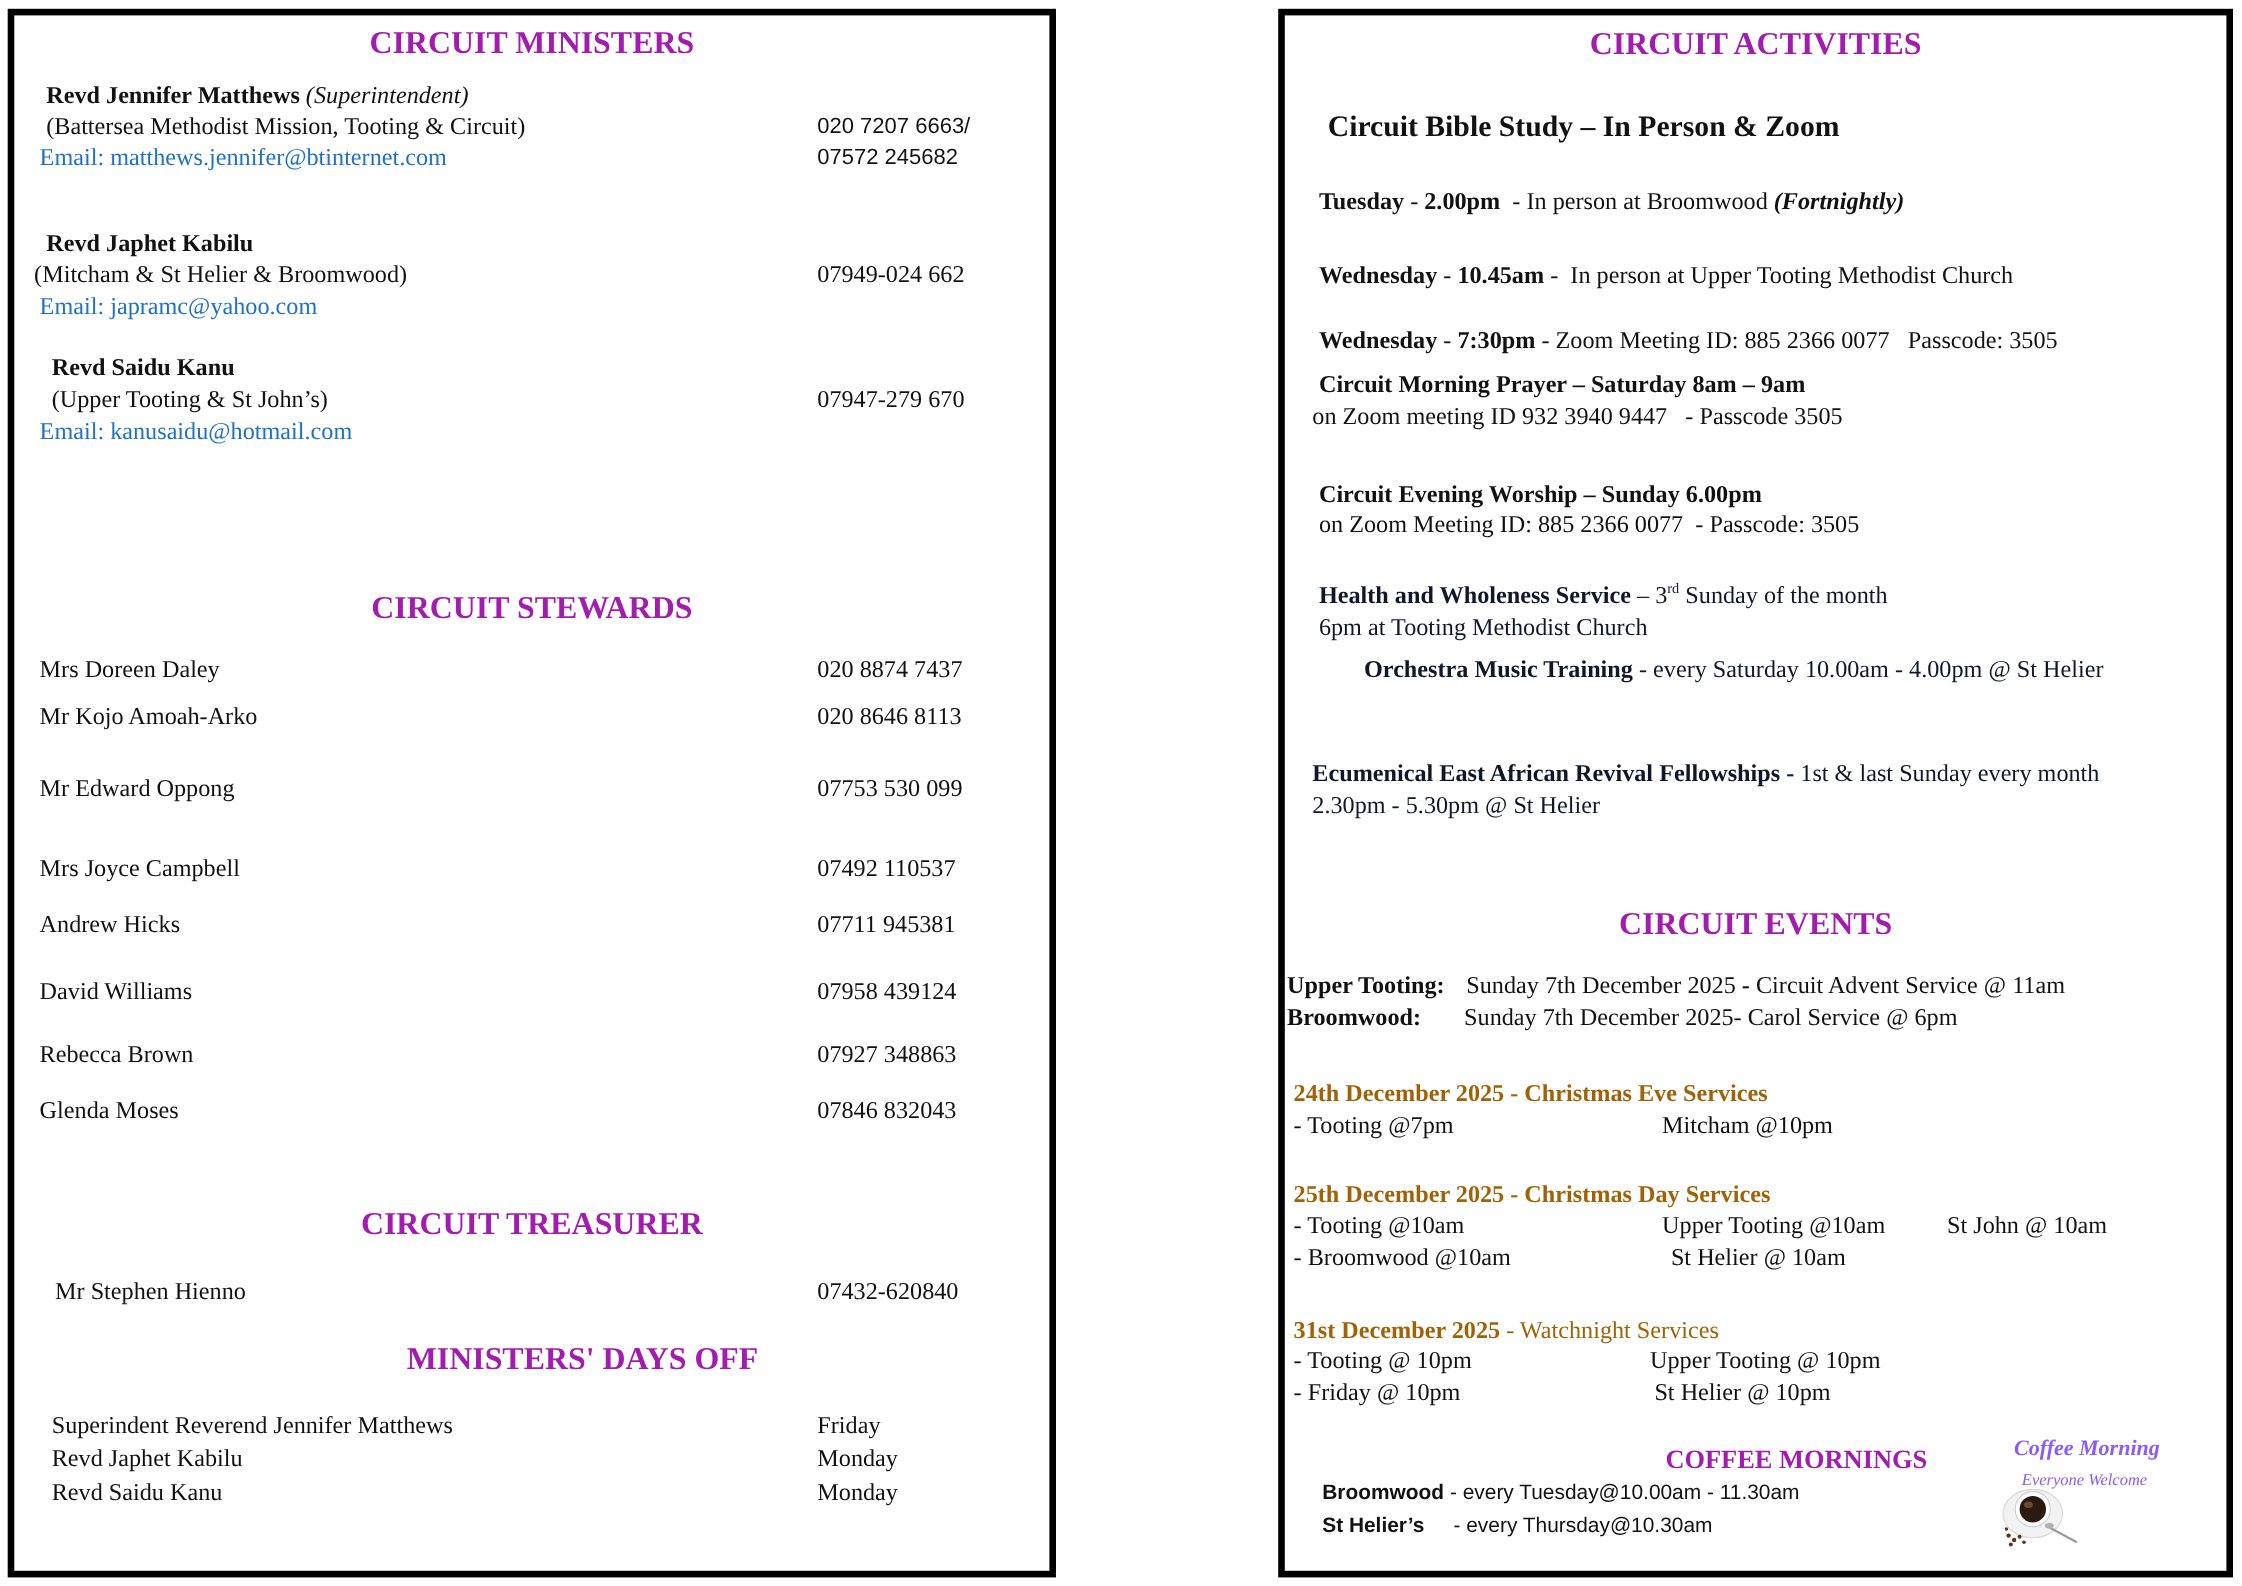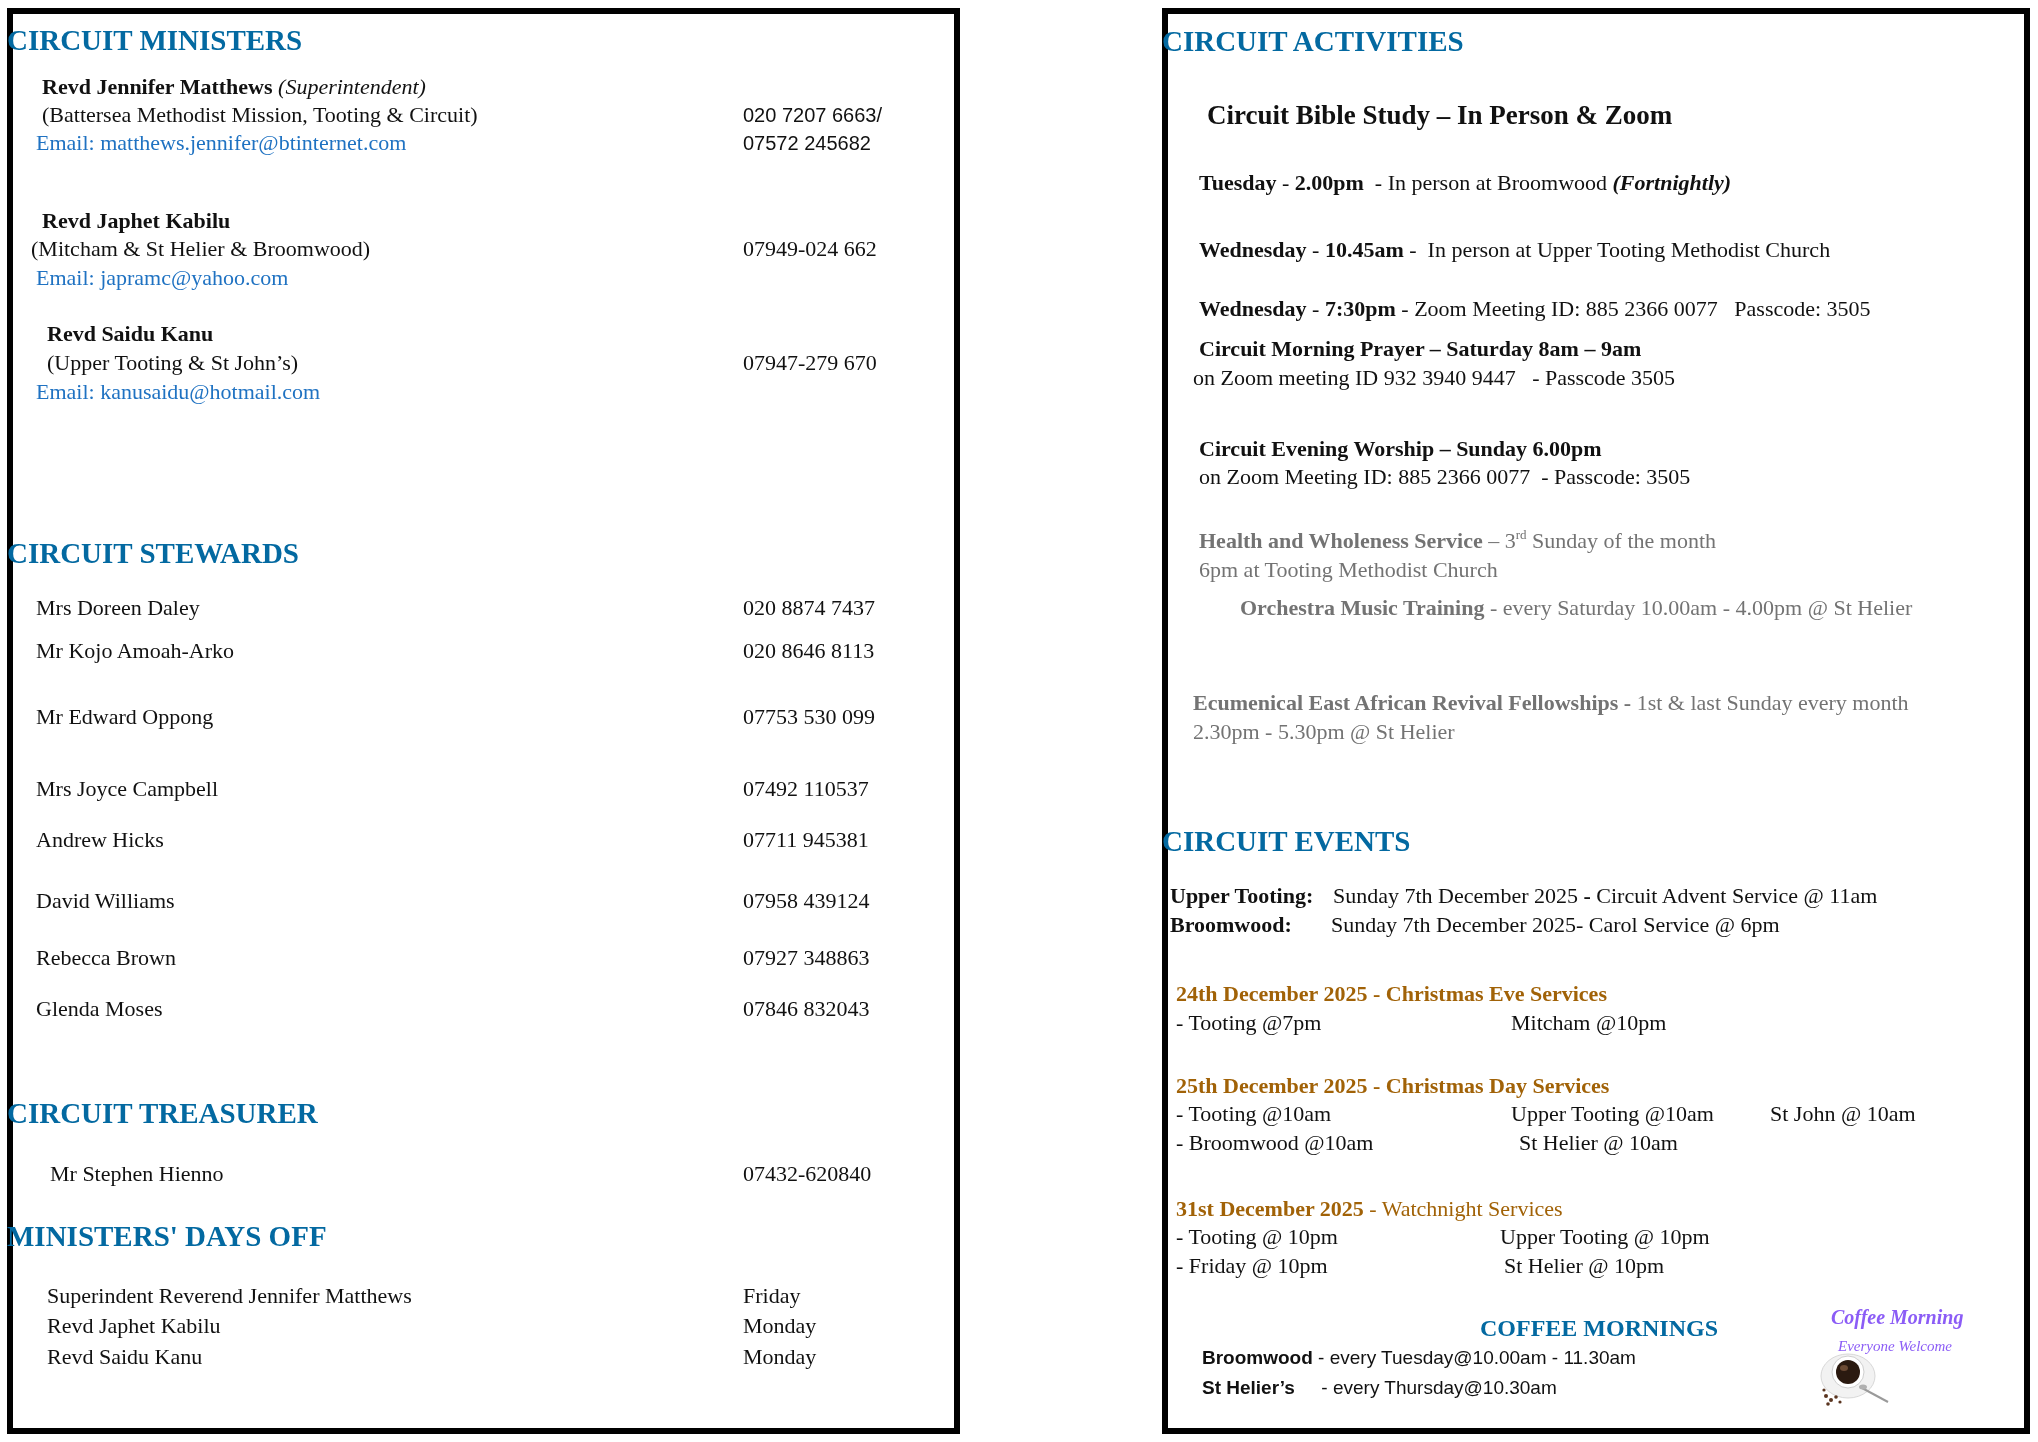--- a/index.html
+++ b/index.html
@@ -2,28 +2,28 @@
 <html><head>
 <meta charset="utf-8">
 <style>
   html, body { margin: 0; padding: 0; background: #ffffff; }
   body { width: 2038px; height: 1442px; position: relative; overflow: hidden;
          font-family: "Liberation Serif", "DejaVu Serif", serif; color: #111111; }
   .panel { position: absolute; box-sizing: border-box; border: 6px solid #000000; background: #ffffff; }
   #left-panel { left: 7px; top: 8px; width: 953px; height: 1426px; }
   #right-panel { left: 1162px; top: 8px; width: 868px; height: 1426px; }
   .abs { position: absolute; white-space: nowrap; line-height: 1; }
-  .heading { font-weight: bold; color: #0369a1; font-size: 29px; 
+  .heading { font-weight: bold; color: #a21caf; font-size: 29px; text-align: center;
              transform: translateY(-50%); }
   .t { font-size: 22px; transform: translateY(-50%); }
   .b { font-weight: bold; }
   .i { font-style: italic; }
   .email { color: #1f72c2; }
   .sans { font-family: "Liberation Sans", "DejaVu Sans", sans-serif; }
-  .gray { color: #737373; }
+  .gray { color: #0f172a; }
   .navy { color: #a16207; }
   .subhead { font-size: 27px; font-weight: bold; }
   sup { font-size: 13px; line-height: 0; vertical-align: 9px; }
   #coffee-image { position: absolute; left: 1818px; top: 1300px; width: 175px; height: 112px; }
   .script { font-family: "Liberation Serif", "DejaVu Serif", serif; font-style: italic; color: #8b5cf6; white-space: nowrap; position: absolute; }
 </style>
 </head>
 <body>
 
 <div id="left-panel" class="panel"></div>

